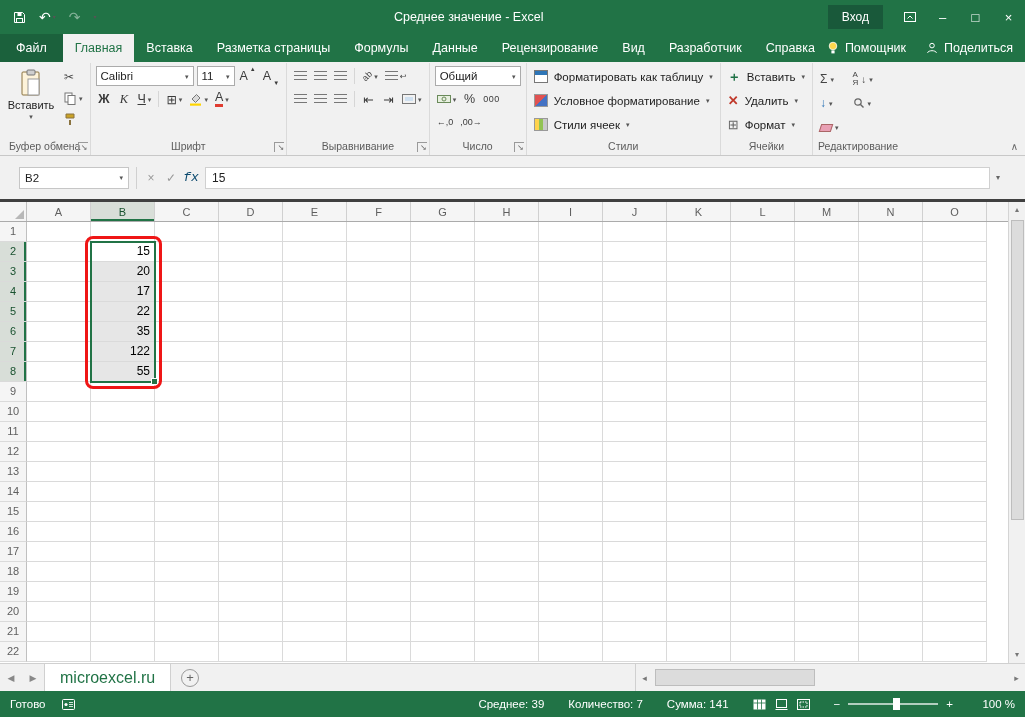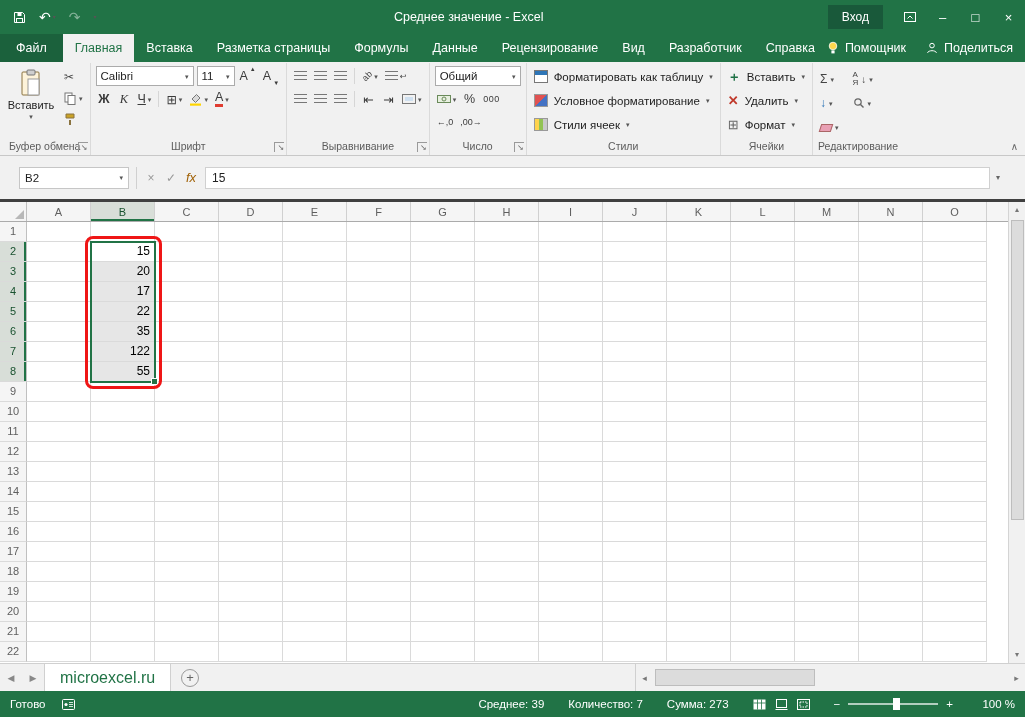--- a/index.html
+++ b/index.html
@@ -53,21 +53,21 @@
 .egrid{display:grid;grid-template-columns:auto auto;column-gap:10px;row-gap:2px;padding-top:3px;align-items:center}
 .ic-eraser{width:12px;height:8px;background:#e9a0b4;border:1px solid #a66;transform:skewX(-18deg);display:inline-block}
 .sorttxt{font-size:8px;color:#444;line-height:1;display:inline-block}
 .collapse{position:absolute;right:7px;bottom:3px;color:#666;font-size:10px}
 
 
 .fbar{height:46px;background:#f1f1f1;display:flex;align-items:center;padding:0 19px;flex:0 0 auto;border-bottom:3px solid #404040}
 .namebox{width:110px;height:22px;background:#fff;border:1px solid #c6c6c6;display:flex;align-items:center;padding:0 5px;font-size:11.5px}
 .fb-sep{width:8px;height:22px;border-right:1px solid #d0d0d0;margin-right:4px}
 .fb-btn{width:20px;text-align:center;font-size:12px;color:#9a9a9a}
-.fx{font-family:Liberation Sans, sans-serif;font-style:italic;font-size:13px;color:#a16207}
+.fx{font-family:Liberation Mono, monospace;font-style:italic;font-size:13px;color:#0c4a6e}
 .fb-field{flex:1;height:22px;background:#fff;border:1px solid #d0d0d0;display:flex;align-items:center;padding-left:6px;font-size:12px;margin-left:4px}
 .fb-expand{width:16px;text-align:center;font-size:8px;color:#666}
 
 
 .gridwrap{flex:1;display:flex;background:#fff;overflow:hidden}
 .sheet{flex:1;position:relative;overflow:hidden}
 .col-headers{display:flex;height:20px;background:#f5f5f5;border-bottom:1px solid #ababab}
 .corner{width:27px;flex:0 0 auto;border-right:1px solid #c0c0c0;position:relative;background:#f5f5f5}
 .corner::after{content:"";position:absolute;right:2px;bottom:2px;border-left:9px solid transparent;border-bottom:9px solid #b8b8b8}
 .col-h{width:64px;flex:0 0 auto;border-right:1px solid #d0d0d0;text-align:center;font-size:11px;color:#5f5f5f;line-height:20px}
@@ -878,21 +878,21 @@
     <span>
       <svg width="13" height="11" viewBox="0 0 13 11">
           <rect x=".5" y=".5" width="12" height="10" rx="1" fill="none" stroke="#fff"></rect>
           <circle cx="4" cy="5.5" r="1.6" fill="#fff"></circle>
           <path d="M7 3.5h4M7 5.5h4M7 7.5h4" stroke="#fff" stroke-width=".8"></path>
         </svg>
     </span>
     <div class="sb-right">
       <span>Среднее: 39</span>
       <span>Количество: 7</span>
-      <span>Сумма: 273</span>
+      <span>Сумма: 141</span>
       <div class="views">
         <span>
             <svg width="13" height="11" viewBox="0 0 13 11">
               <rect x=".5" y=".5" width="12" height="10" fill="#fff"></rect>
               <path d="M.5 4h12M4.5.5v10M8.5.5v10" stroke="#217346" stroke-width=".8"></path>
             </svg>
           </span>
         <span>
             <svg width="13" height="11" viewBox="0 0 13 11">
               <rect x="1.5" y=".5" width="10" height="8" fill="none" stroke="#fff"></rect>

